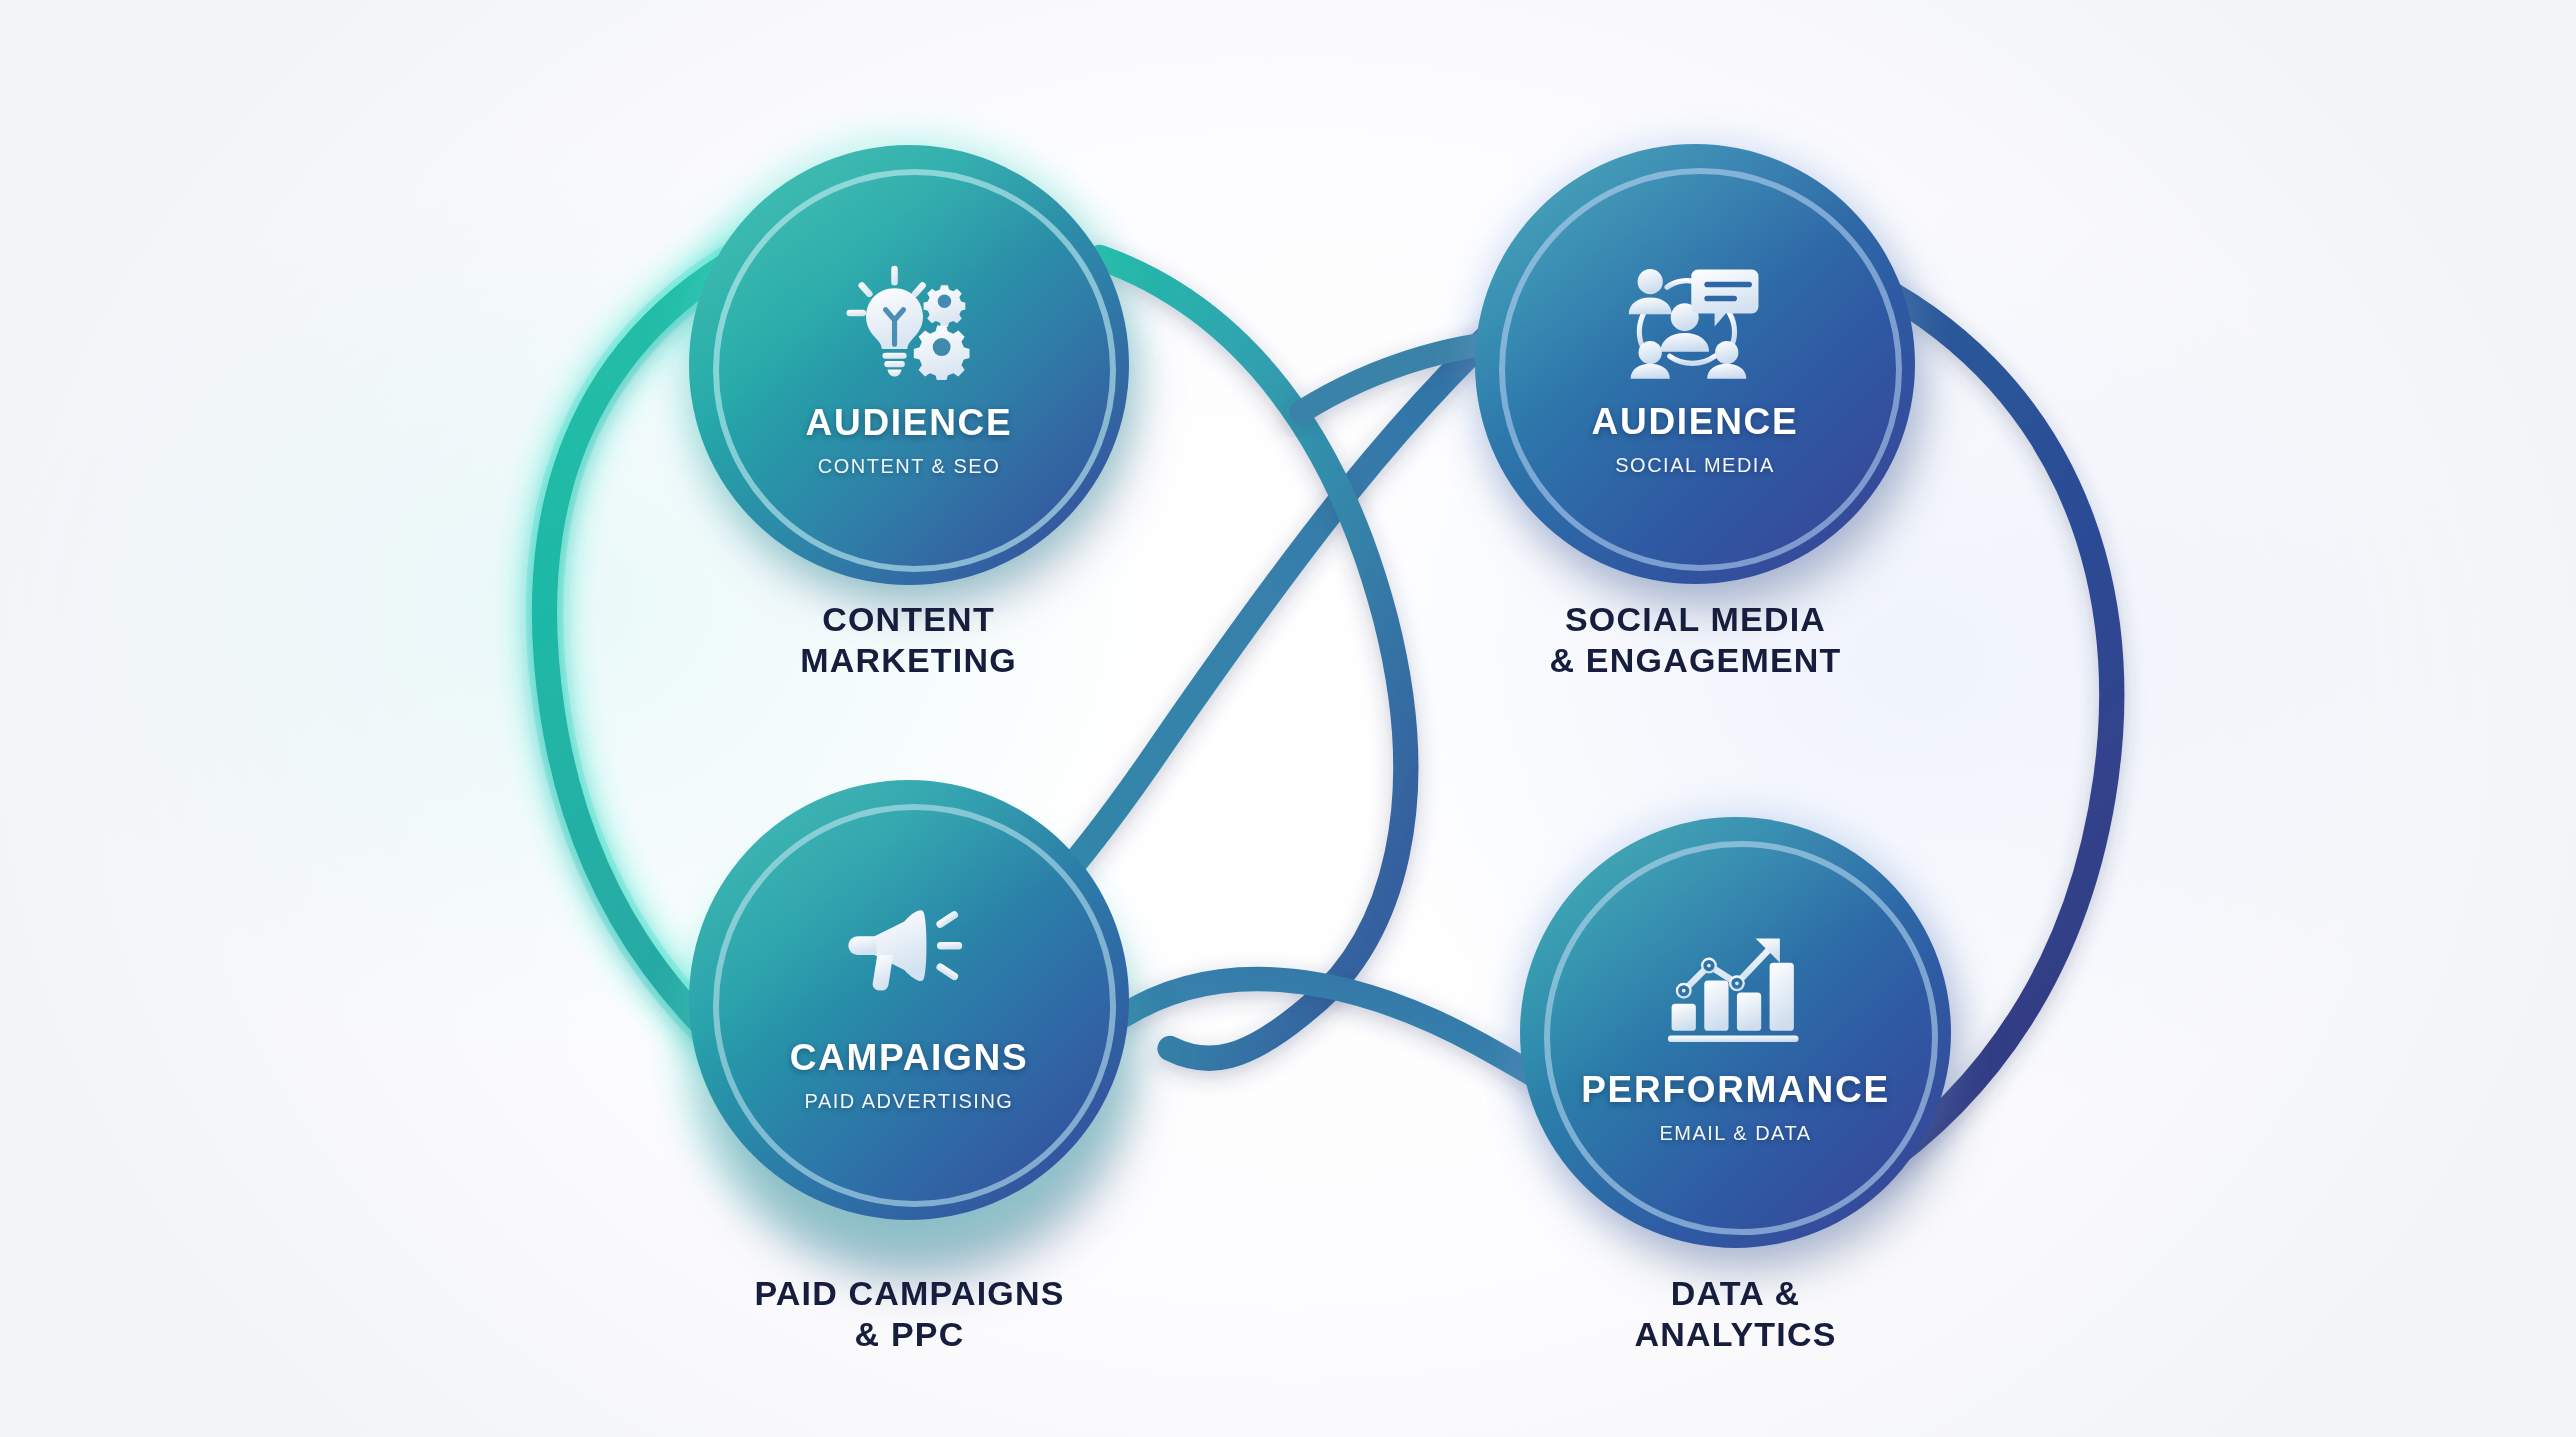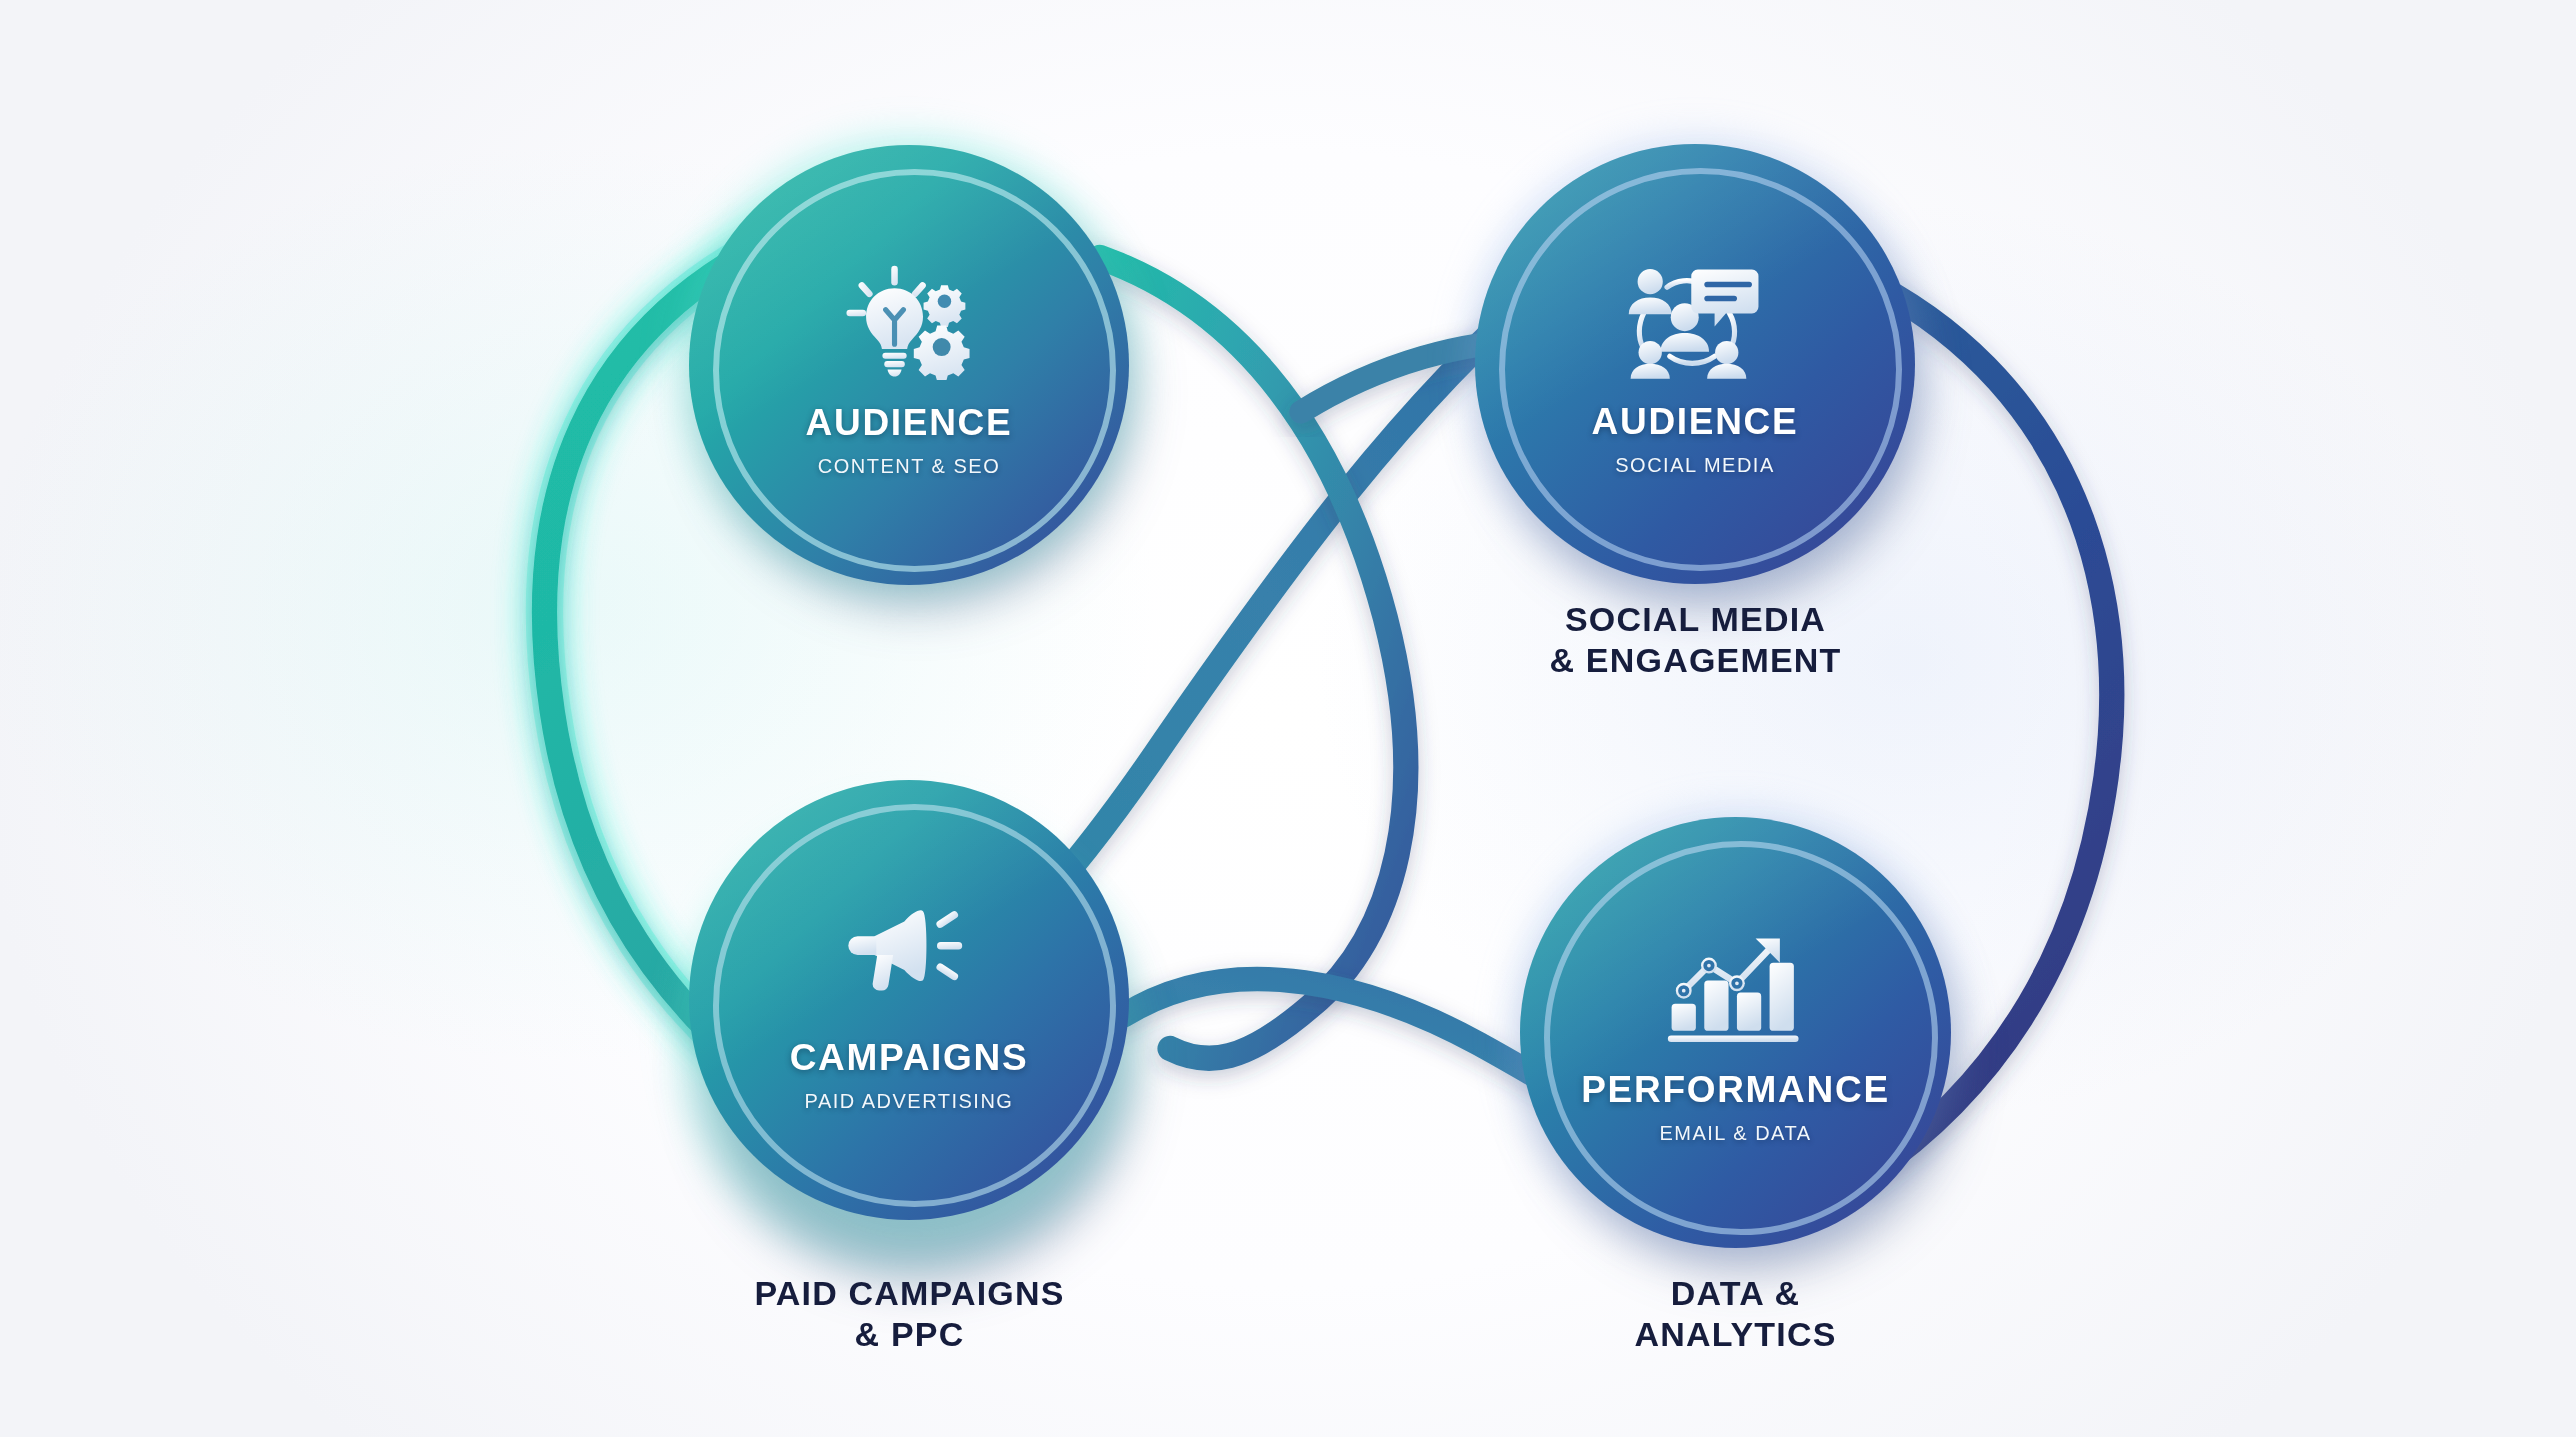--- a/index.html
+++ b/index.html
@@ -223,20 +223,22 @@
           <g transform="translate(110,93)">
             <path fill="url(#icoW1)" d="M-5,-24 h10 l1.8,6.4 6.2,2.6 5.6,-3.6 7.1,7.1 -3.6,5.6 2.6,6.2 6.4,1.8 v10 l-6.4,1.8 -2.6,6.2 3.6,5.6 -7.1,7.1 -5.6,-3.6 -6.2,2.6 -1.8,6.4 h-10 l-1.8,-6.4 -6.2,-2.6 -5.6,3.6 -7.1,-7.1 3.6,-5.6 -2.6,-6.2 -6.4,-1.8 v-10 l6.4,-1.8 2.6,-6.2 -3.6,-5.6 7.1,-7.1 5.6,3.6 6.2,-2.6 z" transform="scale(0.96)"></path>
             <circle cx="0" cy="0" r="9.6" fill="#3180a4" opacity="0.92"></circle>
           </g>
         </svg>
       </div>
       <div class="node-title">AUDIENCE</div>
       <div class="node-sub">CONTENT &amp; SEO</div>
     </div>
   </div>
+  <div class="caption" style="left:684px; top:599px; width:449px;">CONTENT
+MARKETING</div>
 
   <div class="node-shadow" style="left:1490px; top:178px; width:432px; height:432px;"></div>
   <div class="node-glow" style="left:1455px; top:125px; width:479px; height:479px;
               background:radial-gradient(circle, rgba(150,185,240,0.36) 58%, rgba(150,185,240,0) 74%);
               filter:blur(15px);"></div>
   <div class="node" style="left:1475px; top:144px; width:440px; height:440px;">
     <div class="node-disc" style="background:linear-gradient(135deg,#2a9fae 0%,#2c7fad 30%,#2f5aa3 65%,#3a3f93 100%);"></div>
     <div class="node-rim" style="left:24px; top:24px; width:391px; height:391px;
                 border:6.6px solid rgba(176,206,240,0.60);"></div>
     <div class="node-rim" style="left:0; top:0; width:440px; height:440px;

